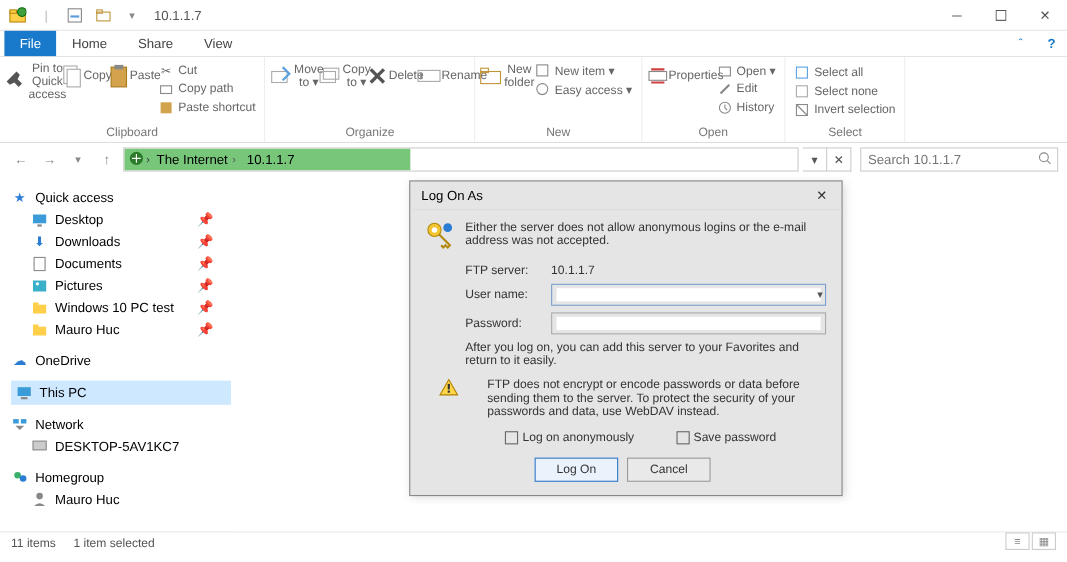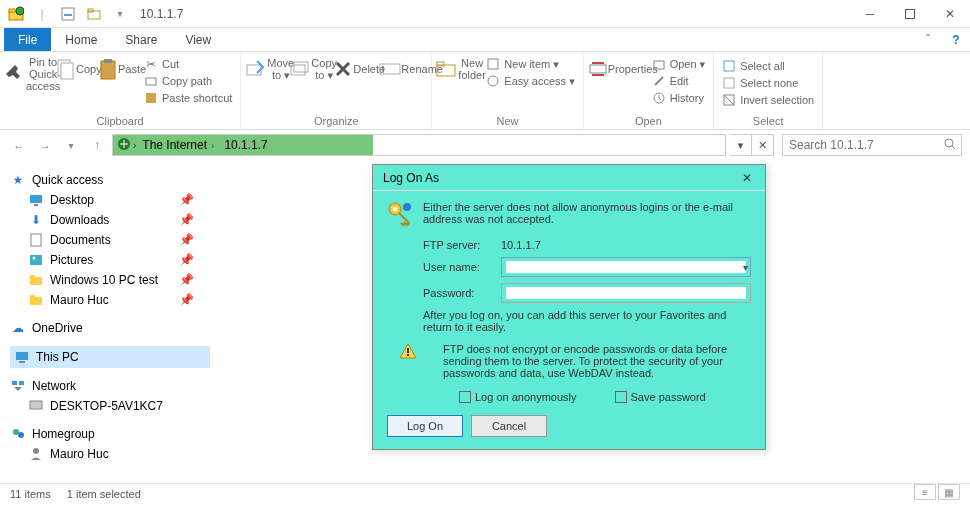--- a/index.html
+++ b/index.html
@@ -54,41 +54,41 @@
   .nav-item .pin { margin-left: auto; color: #999; margin-right: 12px; }
   .nico { width: 16px; height: 16px; display: flex; align-items: center; justify-content: center; }
   .mainarea { flex: 1; background: #fff; }
 
   
   .statusbar { height: 22px; border-top: 1px solid #e5e5e5; display: flex; align-items: flex-end; padding: 16px 10px; font-size: 11px; color: #555; gap: 16px; }
   .statusbar .viewbtns { margin-left: auto; display: flex; gap: 2px; }
   .viewbtn { width: 22px; height: 16px; border: 1px solid #ccc; display:flex; align-items:center; justify-content:center; color:#888; font-size:10px;}
 
   
-  .dialog { position: absolute; left: 372px; top: 164px; width: 394px; border: 1px solid #888; background: #5eead4; box-shadow: 2px 2px 8px rgba(0,0,0,0.15); }
+  .dialog { position: absolute; left: 372px; top: 164px; width: 394px; border: 1px solid #888; background: #e5e5e5; box-shadow: 2px 2px 8px rgba(0,0,0,0.15); }
   .dialog .dlg-title { height: 26px; display: flex; align-items: center; padding: 0 6px 0 10px; border-bottom: 1px solid #ddd; font-size: 12px; }
   .dialog .dlg-close { margin-left: auto; width: 24px; height: 20px; display:flex; align-items:center; justify-content:center; color:#333; }
   .dialog .dlg-body { padding: 10px 14px 12px 14px; font-size: 11px; color: #333; }
   .dlg-row { display: flex; align-items: flex-start; gap: 10px; margin-bottom: 10px; }
   .dlg-row .keyicon { width: 26px; }
   .dlg-fields { padding-left: 36px; }
   .field { display: flex; align-items: center; margin-bottom: 6px; gap: 8px; }
   .field label { width: 70px; font-size: 11px; }
   .field .val { font-size: 11px; }
   .field .txtin { flex: 1; border: 1px solid #7a9fcc; height: 20px; padding: 0 4px; display:flex; align-items:center; position:relative; }
   .field .txtin input { border:none; outline:none; width:100%; font-size:11px; }
   .field .txtin .dd { position:absolute; right:2px; color:#555; font-size:10px; }
   .field .txtin.plain { border-color:#aaa; }
   .dlg-note { padding-left: 36px; font-size: 11px; margin: 6px 0 10px 0; }
   .dlg-warn { display: flex; gap: 24px; align-items: flex-start; padding-left: 12px; margin-bottom: 12px; }
   .dlg-warn .wicon { width: 20px; }
   .dlg-checks { display: flex; gap: 38px; padding-left: 72px; margin-bottom: 12px; font-size: 11px; align-items:flex-end; }
   .chk { display: flex; align-items: center; gap: 4px; }
   .chk .box { width: 12px; height: 12px; border: 1px solid #666; }
-  .dlg-btns { display: flex; justify-content: flex-start; gap: 8px; padding-right: 6px; }
+  .dlg-btns { display: flex; justify-content: center; gap: 8px; padding-right: 6px; }
   .dlg-btn { width: 76px; height: 22px; border: 1px solid #999; background: #e9e9e9; font-size: 11px; display:flex; align-items:center; justify-content:center; }
   .dlg-btn.primary { border: 1px solid #2b74c7; background: #eaf3fb; }
 </style>
 </head>
 <body>
 
 <div class="titlebar">
   <div class="qat">
     <div class="qat-btn">
         <svg width="16" height="16">

